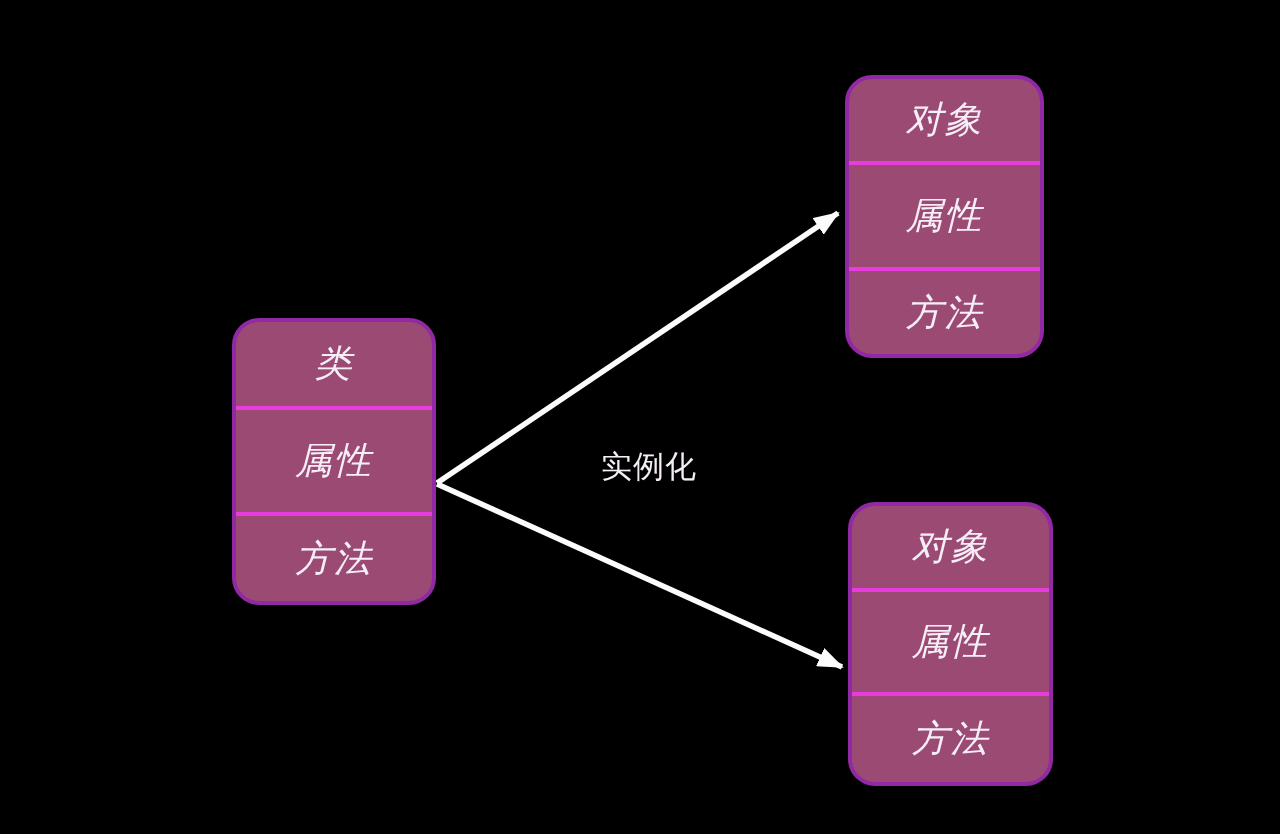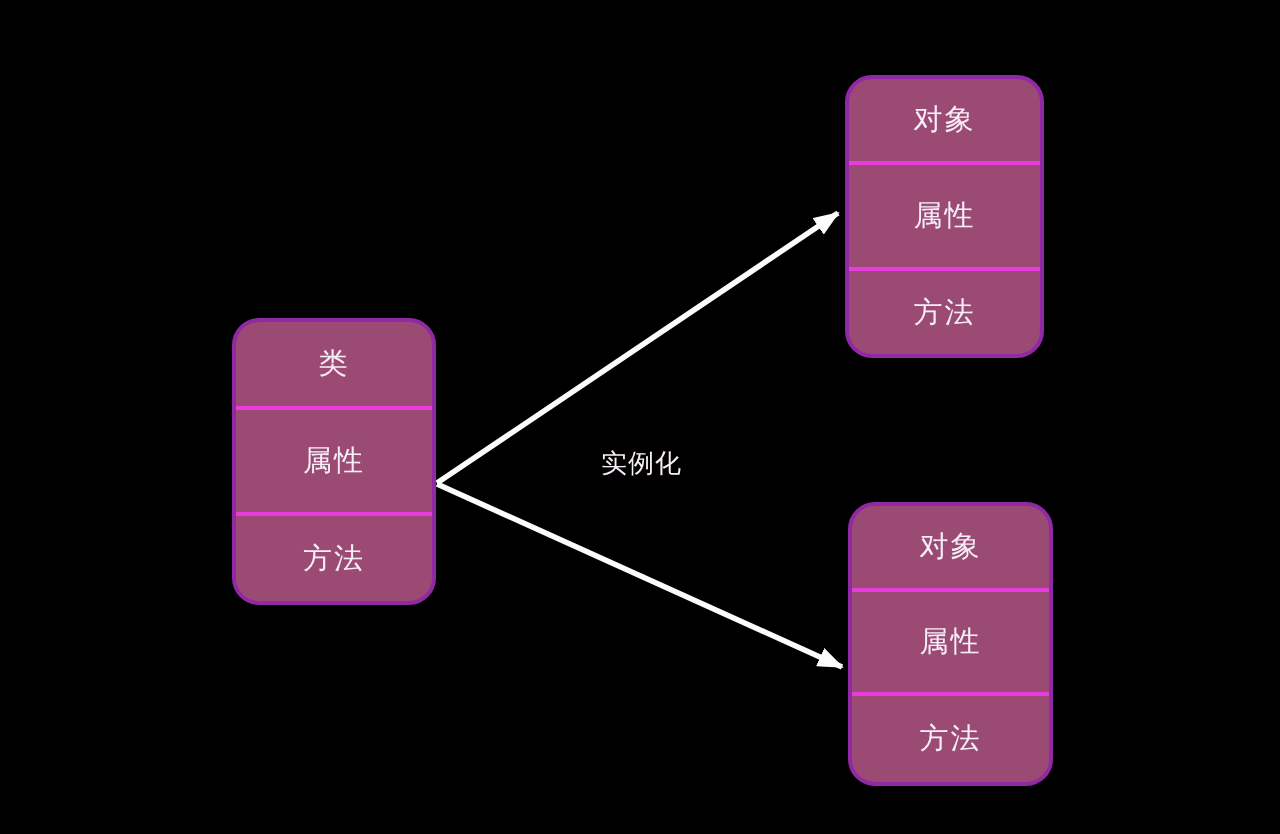--- a/index.html
+++ b/index.html
@@ -43,31 +43,32 @@
     background: var(--box-fill);
     border: 4px solid var(--box-border);
     border-radius: 27px;
     overflow: hidden;
   }
   .uml-row {
     display: flex;
     align-items: center;
     justify-content: center;
     color: var(--text-color);
-    font-size: 29px;
+    font-size: 37px;
     letter-spacing: 2px;
+    font-style: italic;
   }
   .uml-row + .uml-row {
     border-top: 4px solid var(--divider-color);
     text-align: center;
   }
   .edge-label {
     position: absolute;
     color: var(--text-color);
-    font-size: 26px;
+    font-size: 31px;
     letter-spacing: 1px;
     white-space: nowrap;
   }
 </style>
 </head>
 <body>
 
 <div class="canvas">
 
   <svg class="arrow-layer" width="1280" height="834" viewBox="0 0 1280 834" xmlns="http://www.w3.org/2000/svg">

